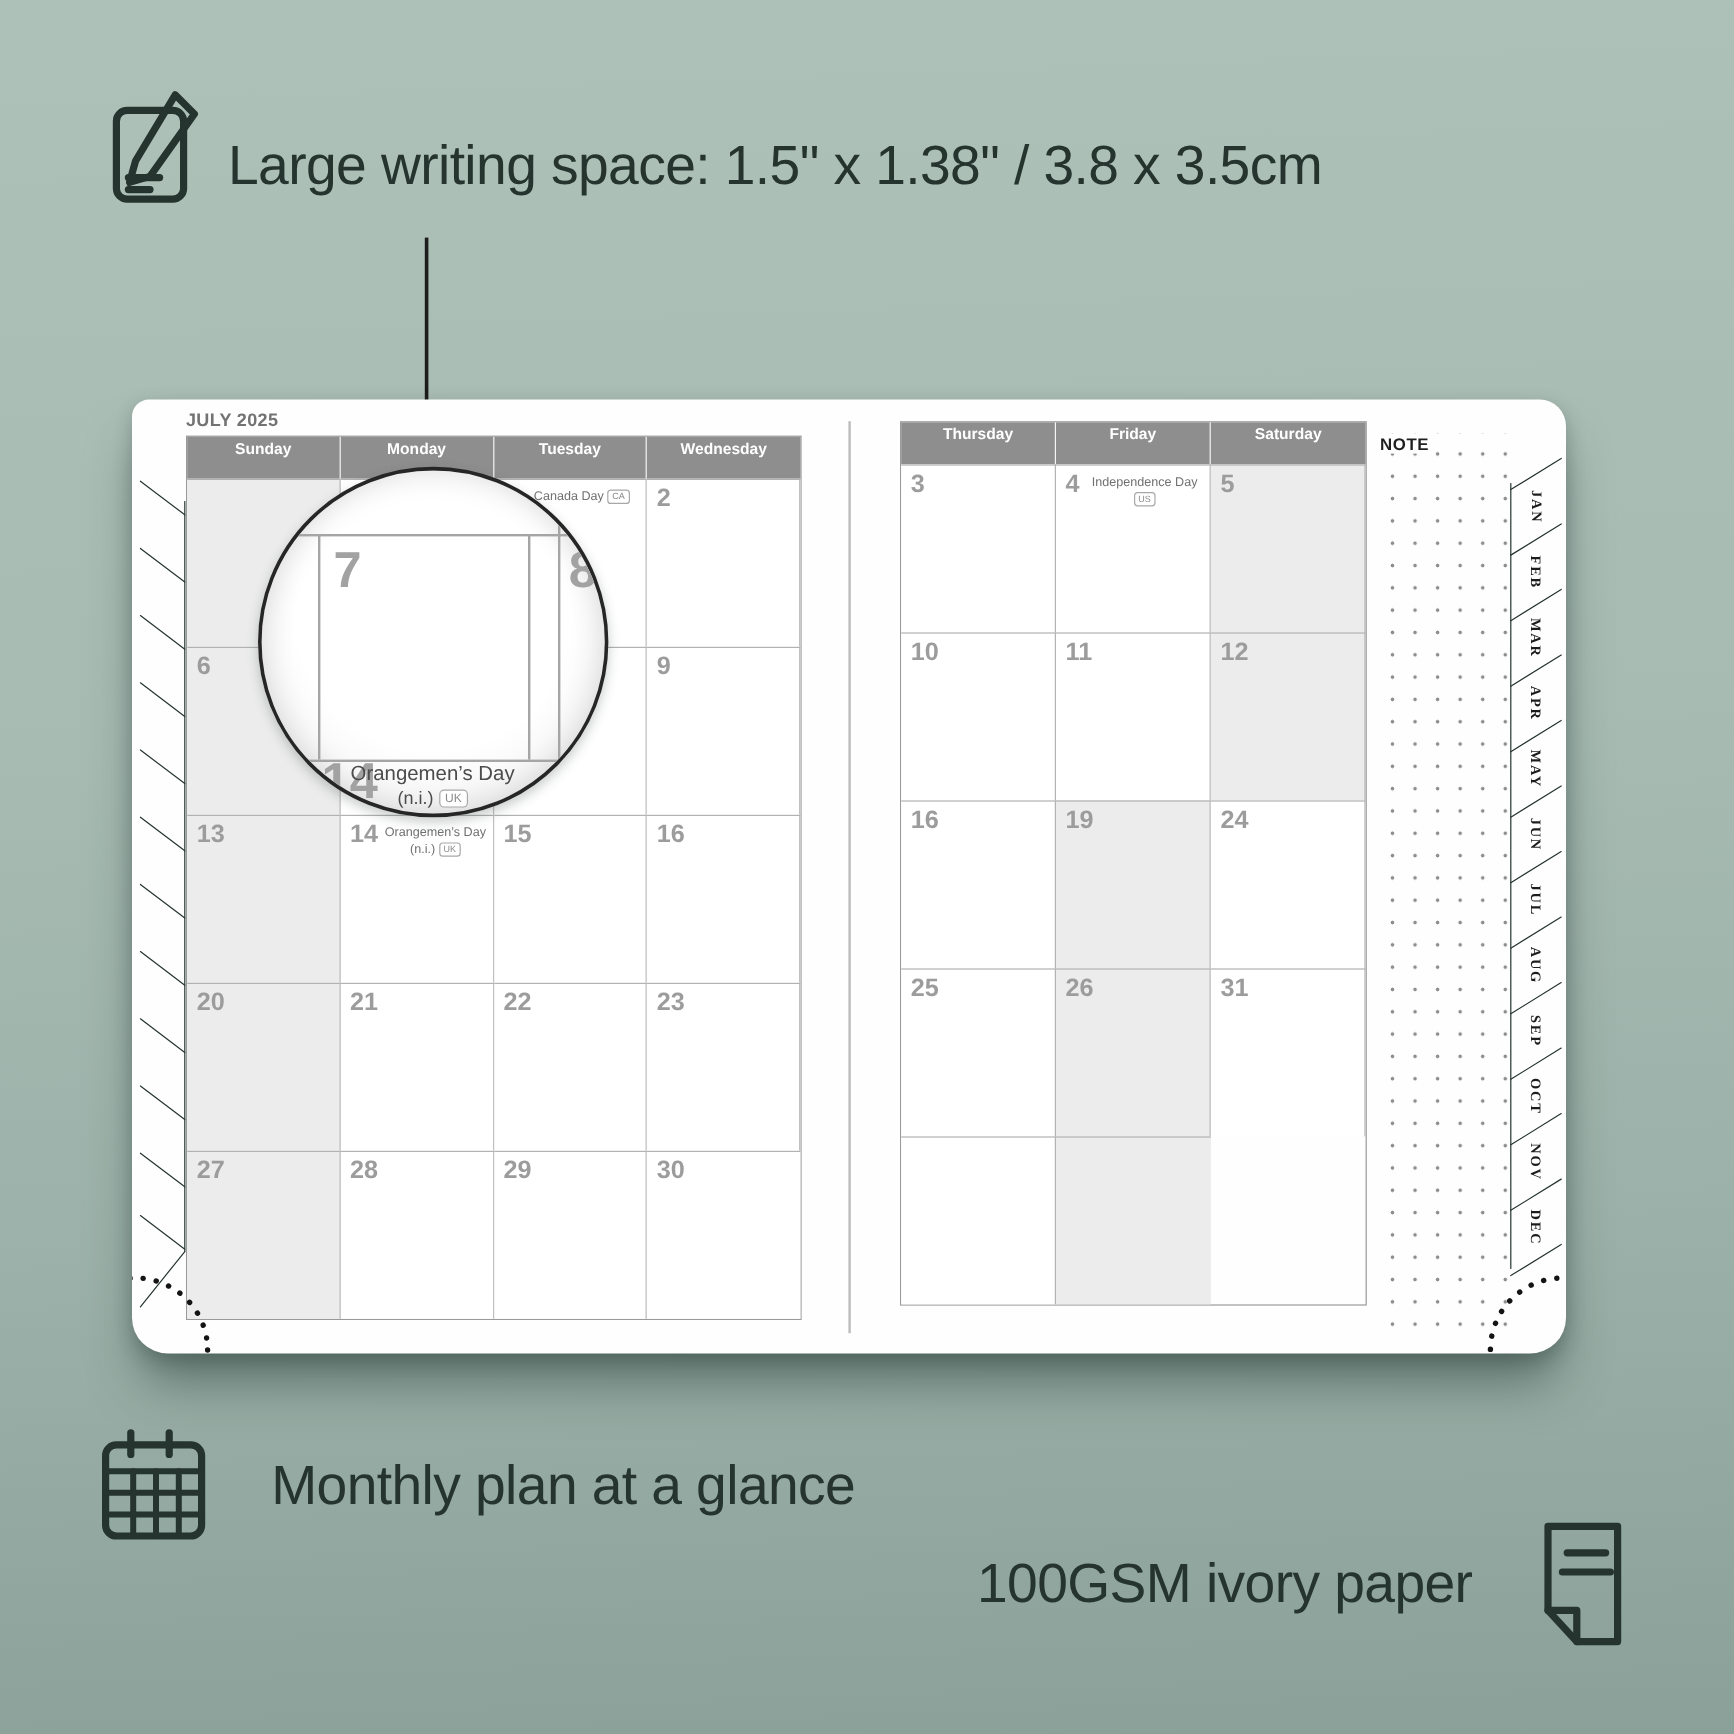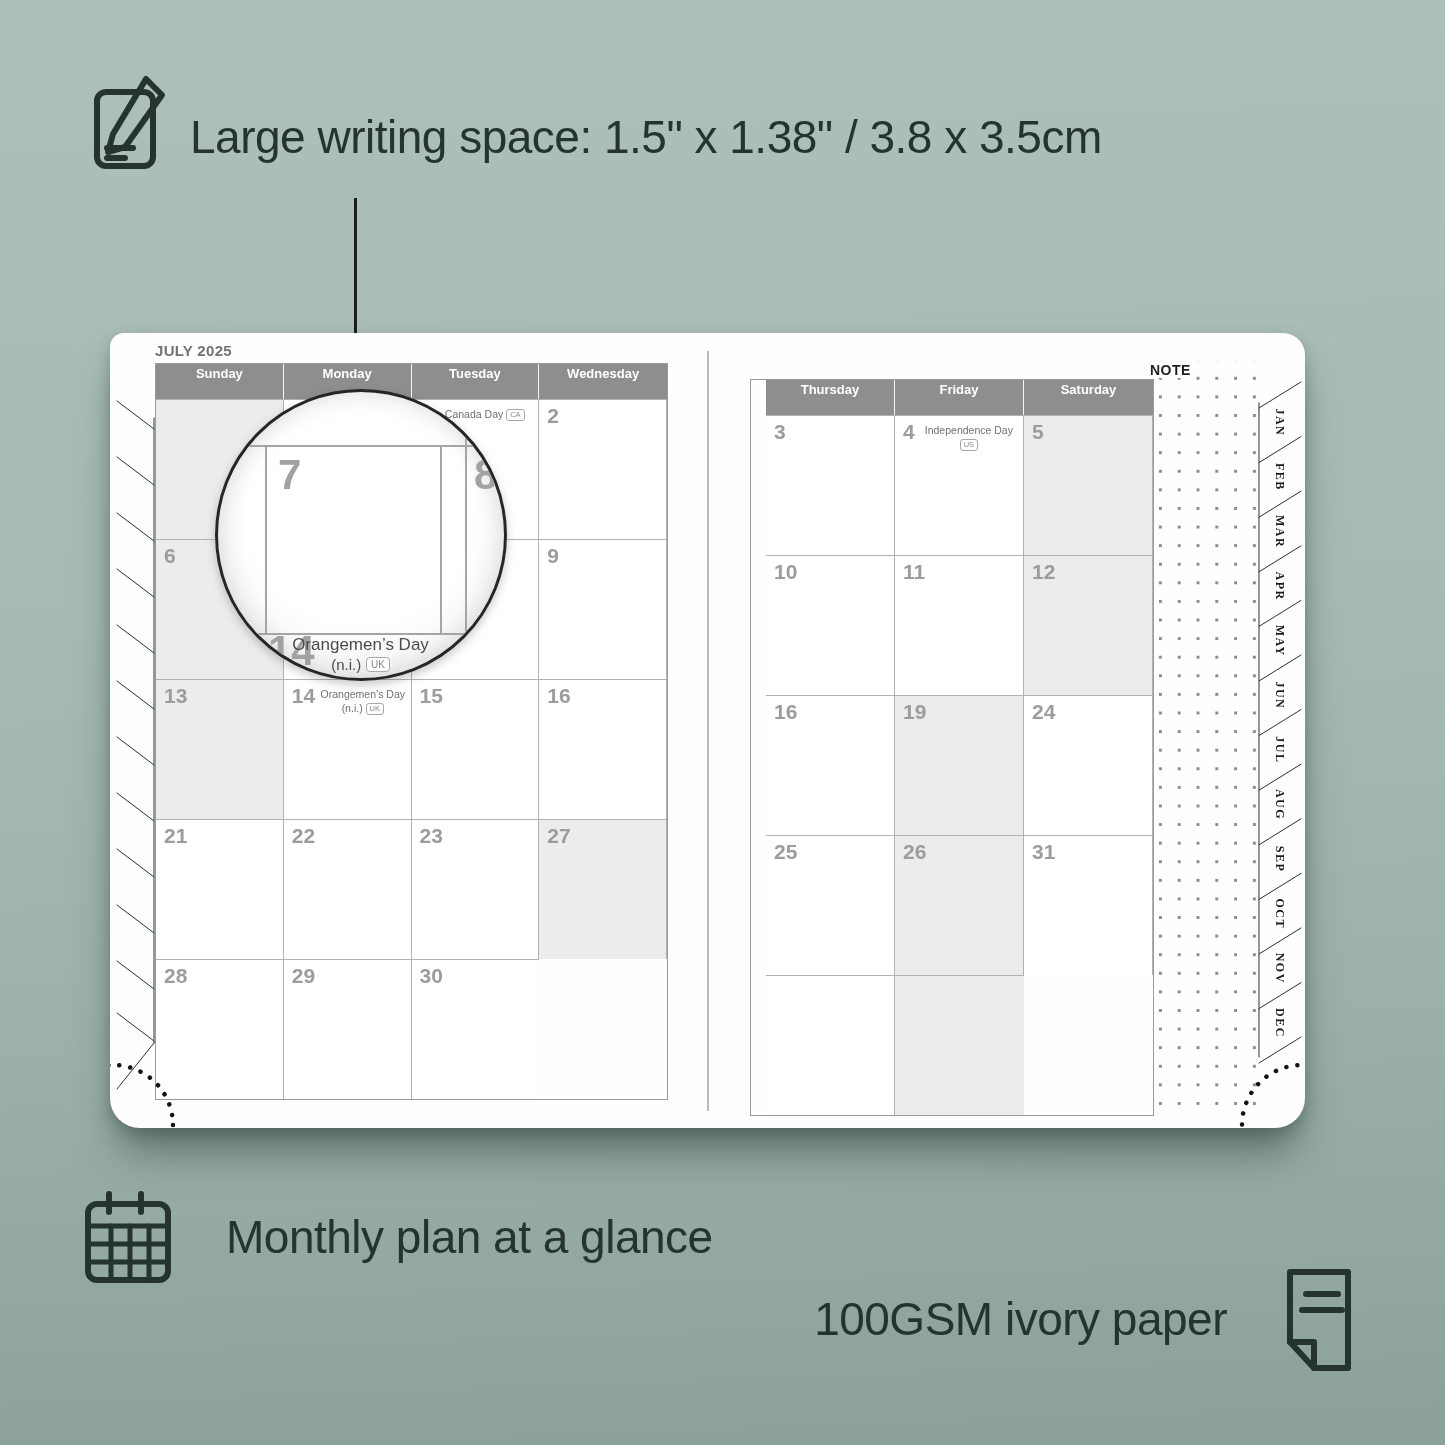--- a/index.html
+++ b/index.html
@@ -15,21 +15,21 @@
 
   
   .spread{position:absolute;left:110px;top:333px;width:1195px;height:795px;background:#fefefe;
     border-radius:14px 22px 30px 30px;overflow:hidden;
     box-shadow:0 30px 42px -8px rgba(32,52,46,.5),0 6px 14px rgba(32,52,46,.25);}
   .month-title{position:absolute;left:45px;top:9px;font-size:15px;font-weight:bold;color:#737373;letter-spacing:.3px;}
   .spine{position:absolute;left:597px;top:18px;width:2px;height:760px;background:#bcbcbc;}
 
   .grid{position:absolute;border:1px solid #9a9a9a;}
   .grid-left{left:45px;top:30px;width:511px;}
-  .grid-right{left:640px;top:46px;width:387px;padding-left:15px;}
+  .grid-right{left:640px;top:18px;width:387px;}
   .ghead{display:grid;height:35px;background:#8e8e8e;}
   .hcell{color:#fff;font-size:13px;font-weight:bold;text-align:center;line-height:19px;border-right:1px solid #f4f4f4;overflow:hidden;}
   .hcell:last-child{border-right:none;}
   .gbody{display:grid;grid-auto-rows:140px;}
   .cell{background:#fff;border-right:1px solid #b2b2b2;border-top:1px solid #b2b2b2;
     padding:4px 3px 0 8px;display:flex;gap:3px;align-items:flex-start;overflow:hidden;}
   .cell.shaded{background:#ececec;}
   .cell:last-child{border-right:none;}
   .date{font-size:21px;color:#9c9c9c;font-weight:600;line-height:1.15;}
   .holiday{flex:1;text-align:center;font-size:10.5px;color:#707070;line-height:1.3;padding-top:4px;}
@@ -126,20 +126,23 @@
           </div>
           <div class="cell">
             <span class="date">14</span>
             <div class="holiday">Orangemen’s Day<br>(n.i.) <span class="badge">UK</span></div>
           </div>
           <div class="cell">
             <span class="date">15</span>
           </div>
           <div class="cell">
             <span class="date">16</span>
+          </div>
+          <div class="cell shaded">
+            <span class="date">20</span>
           </div>
           <div class="cell">
             <span class="date">21</span>
           </div>
           <div class="cell">
             <span class="date">22</span>
           </div>
           <div class="cell">
             <span class="date">23</span>
           </div>

